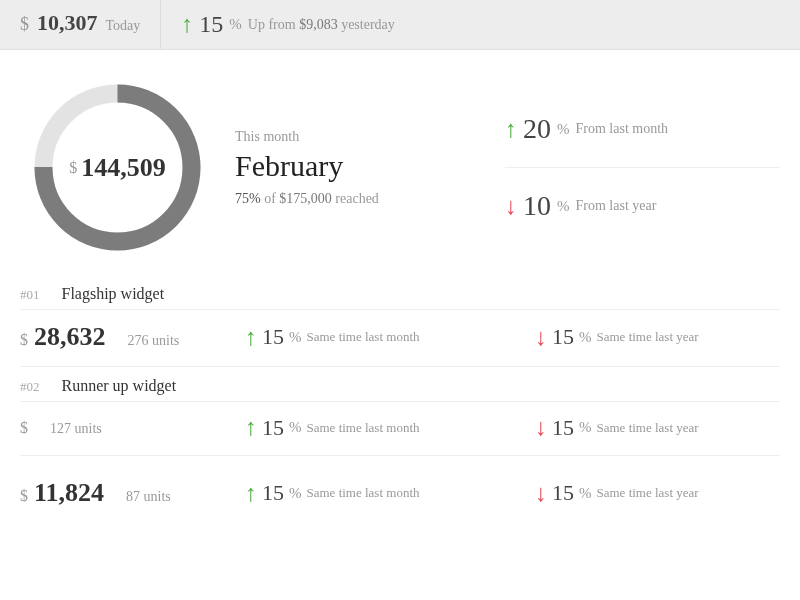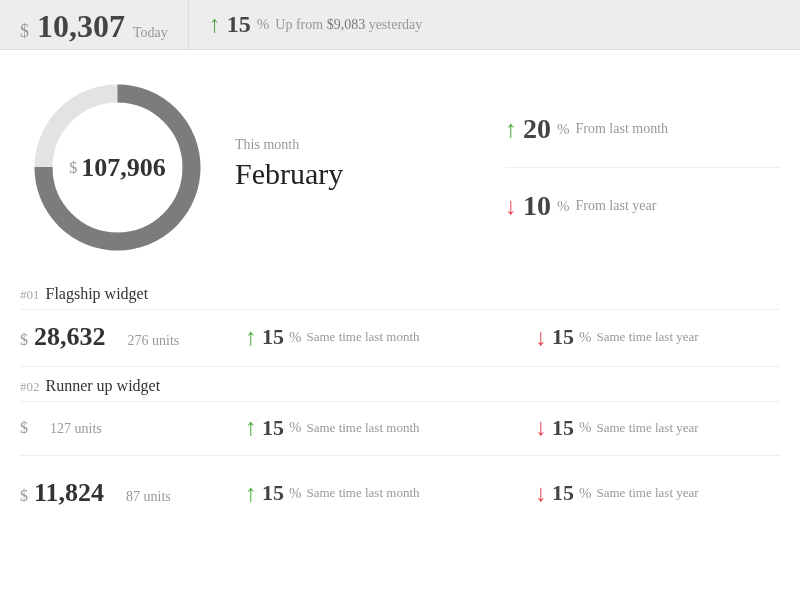--- a/index.html
+++ b/index.html
@@ -19,31 +19,31 @@
     }
     .topbar-left {
       display: flex;
       align-items: baseline;
       padding: 0 20px;
       gap: 8px;
       border-right: 1px solid #ddd;
       height: 100%;
     }
     .topbar-left .dollar { color: #999; font-size: 18px; padding-top: 12px; }
-    .topbar-left .amount { color: #444; font-size: 32px; font-weight: 600; padding-top: 8px; }
+    .topbar-left .amount { color: #444; font-size: 22px; font-weight: 600; padding-top: 8px; }
     .topbar-left .label { color: #999; font-size: 14px; padding-top: 18px; }
     .topbar-right {
       display: flex;
       align-items: center;
       padding: 0 20px;
       gap: 6px;
     }
     .arrow-up { color: #4aab3b; font-size: 24px; font-weight: bold; }
     .arrow-down { color: #e74856; font-size: 24px; font-weight: bold; }
-    .pct-num { color: #444; font-size: 24px; font-weight: 700; }
+    .pct-num { color: #444; font-size: 24px; font-weight: 400; }
     .pct-sign { color: #999; font-size: 15px; }
     .desc { color: #999; font-size: 14px; }
     .desc .moneyval { color: #7a7a7a; }
 
     .hero {
       display: flex;
       padding: 30px 20px 20px 30px;
       align-items: center;
       gap: 30px;
     }
@@ -88,21 +88,21 @@
       padding: 0 20px;
     }
     .product {
       padding: 10px 0 0 0;
       border-top: 1px solid #eee;
     }
     .product:first-child { border-top: none; }
     .product-head {
       display: flex;
       align-items: baseline;
-      gap: 6px;
+      gap: 22px;
       padding-bottom: 6px;
       border-bottom: 1px solid #eee;
     }
     .product-head .rank { color: #aaa; font-size: 13px; }
     .product-head .name { color: #333; font-size: 16px; }
     .product-row {
       display: flex;
       align-items: center;
       padding: 12px 0 14px 0;
     }
@@ -138,26 +138,32 @@
 </div>
 
 <div class="hero">
   <div class="donut-wrap">
     <svg width="175" height="175" viewBox="0 0 175 175">
       <circle cx="87.5" cy="87.5" r="74" fill="none" stroke="#e3e3e3" stroke-width="18"></circle>
       <circle id="donut-arc" cx="87.5" cy="87.5" r="74" fill="none" stroke="#7d7c7c" stroke-width="18" transform="rotate(-90 87.5 87.5)" stroke-dasharray="348.71678454846705 464.9557127312894"></circle>
     </svg>
     <div class="donut-center">
       <span class="dollar">$</span>
-      <span class="amount">107,906</span>
+      <span class="amount">144,509</span>
     </div>
   </div>
   <div class="hero-mid">
     <div class="thismonth">This month</div>
     <div class="monthname">February</div>
+    <div class="goal">
+      <span class="pct">75%</span>
+      <span>of</span>
+      <span class="money">$<span>175,000</span></span>
+      <span>reached</span>
+    </div>
   </div>
   <div class="hero-right">
     <div class="hero-stat">
       <span class="arrow-up">↑</span>
       <span class="pct-num">20</span>
       <span class="pct-sign">%</span>
       <span class="desc">From last month</span>
     </div>
     <div class="hero-stat">
       <span class="arrow-down">↓</span>

